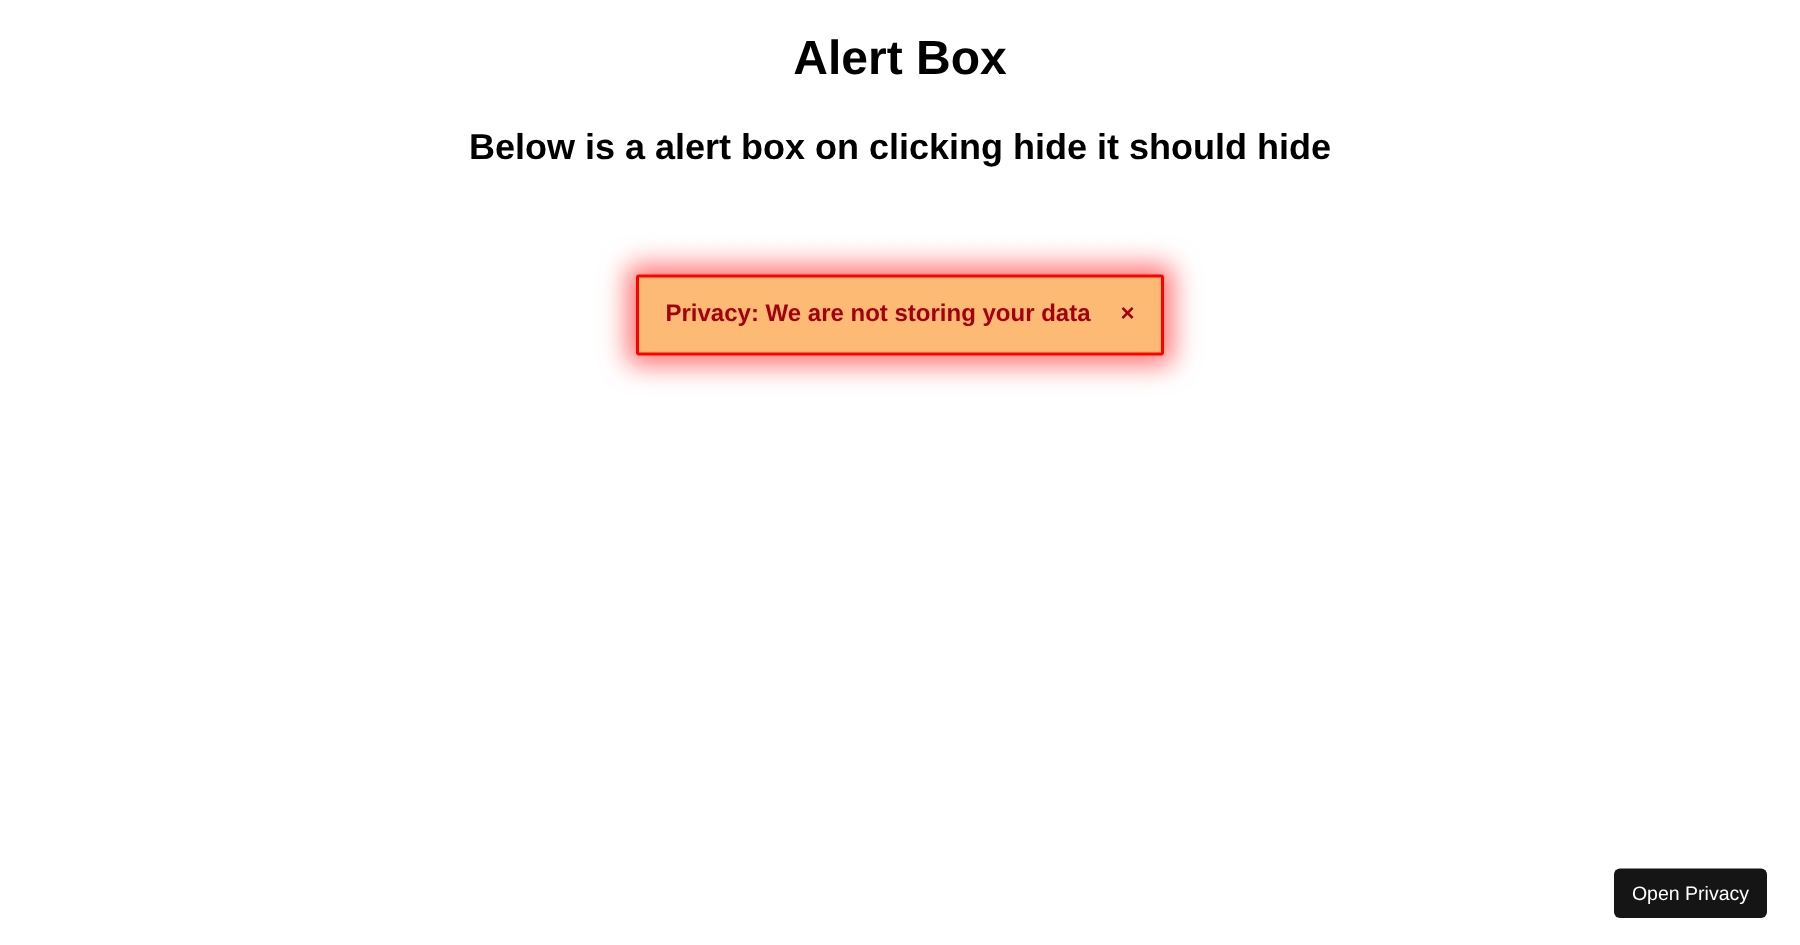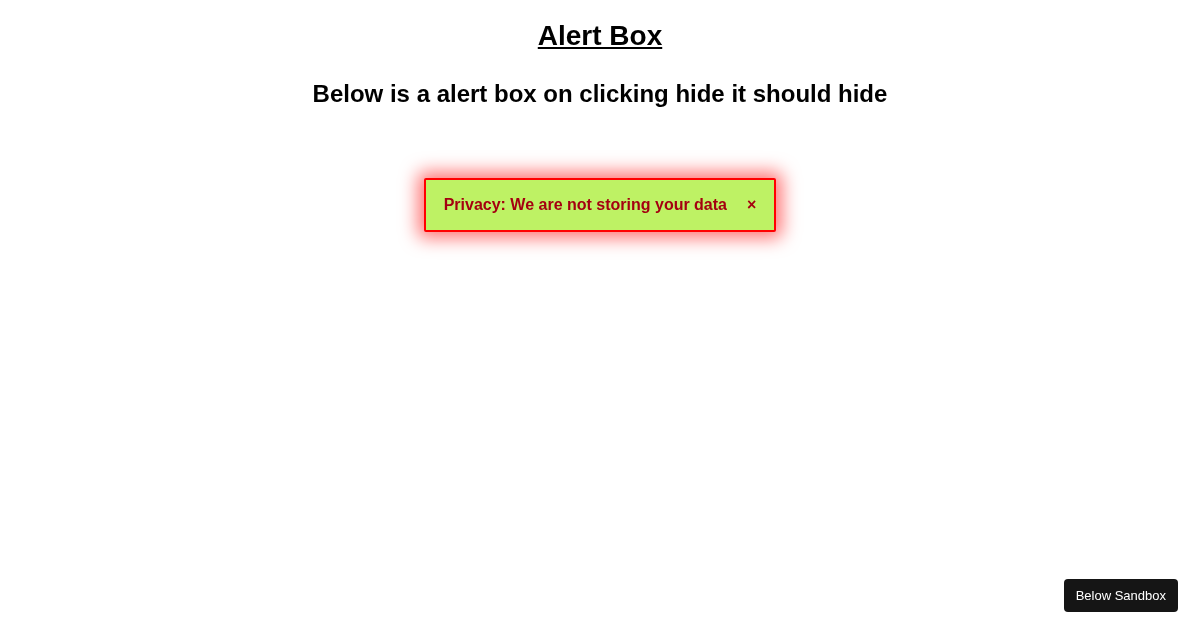--- a/index.html
+++ b/index.html
@@ -12,41 +12,40 @@
       width: 1200px;
       height: 630px;
       background: #ffffff;
       position: relative;
     }
     .container {
       text-align: center;
       padding-top: 20px;
     }
     h1.title {
-      font-size: 28px;
+      font-size: 32px;
       font-weight: bold;
       color: #000;
       margin-bottom: 28px;
-      text-decoration: underline;
     }
     h2.subtitle {
       font-size: 24px;
       font-weight: bold;
       color: #000;
       margin-bottom: 70px;
     }
     .alert-wrap {
       display: flex;
       justify-content: center;
     }
     .alert-box {
       display: inline-flex;
       align-items: center;
       border: 2px solid #ff0000;
-      background: #bef264;
+      background: #fdba74;
       padding: 16px 18px;
       box-shadow: 0 0 18px 6px rgba(255,0,0,0.55);
       border-radius: 2px;
     }
     .alert-message {
       color: #a40010;
       font-weight: bold;
       font-size: 16px;
       margin-right: 20px;
     }
@@ -79,13 +78,13 @@
   <h2 class="subtitle">Below is a alert box on clicking hide it should hide</h2>
 
   <div class="alert-wrap">
     <div class="alert-box">
       <span class="alert-message">Privacy: We are not storing your data</span>
       <span class="close-btn">×</span>
     </div>
   </div>
 </div>
 
-<div class="open-sandbox">Below Sandbox</div>
+<div class="open-sandbox">Open Privacy</div>
 
 </body></html>

